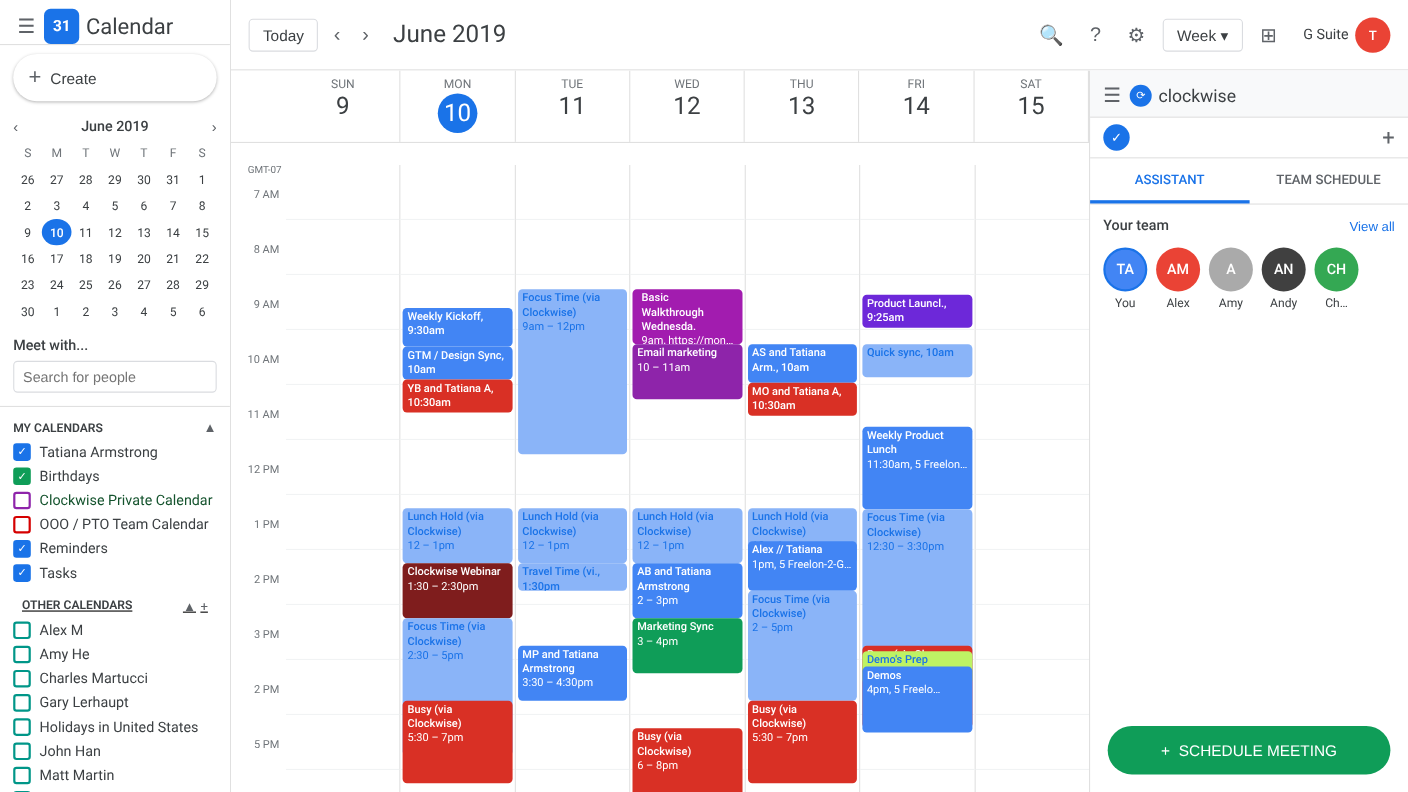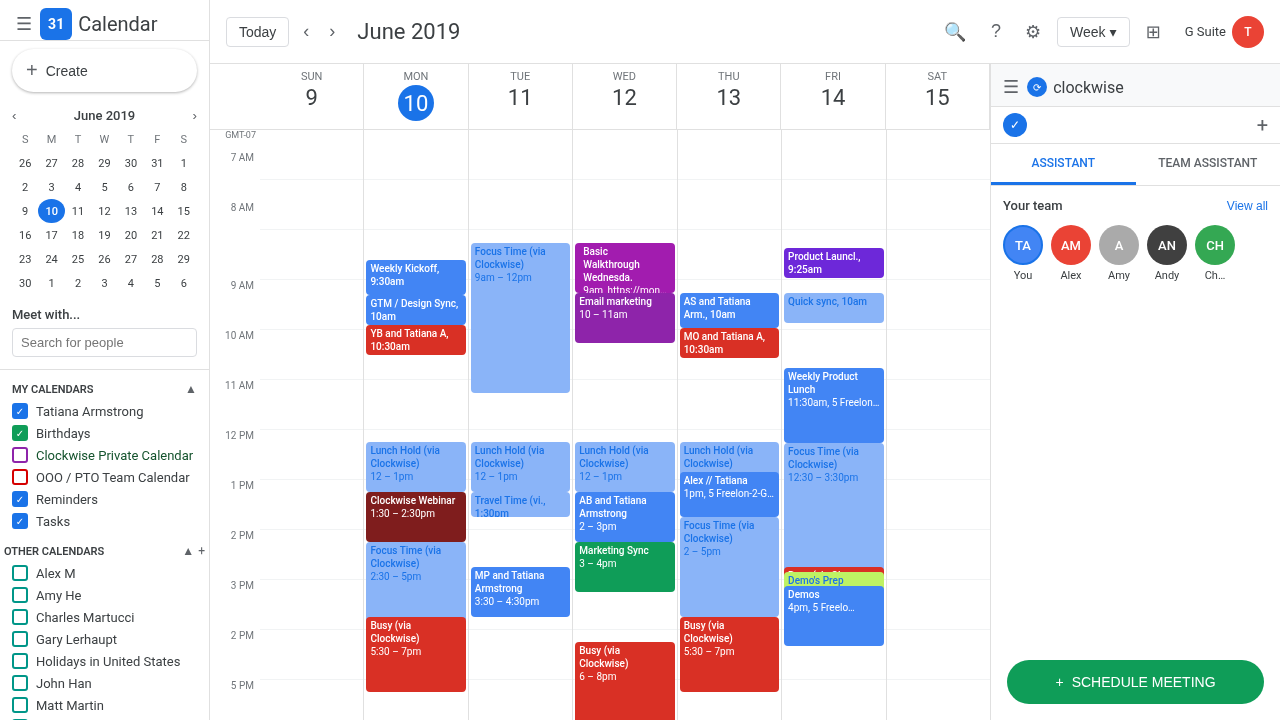--- a/index.html
+++ b/index.html
@@ -12,21 +12,21 @@
     #top-bar { display: flex; align-items: center; height: 64px; padding: 0 16px; border-bottom: 1px solid #e0e0e0; gap: 8px; }
     #calendar-logo { display: flex; align-items: center; gap: 6px; text-decoration: none; }
     #calendar-logo-icon { width: 32px; height: 32px; background: #1a73e8; border-radius: 6px; display: flex; align-items: center; justify-content: center; color: white; font-weight: bold; font-size: 14px; }
 
     
     #app { display: flex; flex-direction: column; flex: 1; overflow: hidden; }
     #header { display: flex; align-items: center; height: 64px; padding: 0 16px; border-bottom: 1px solid #e0e0e0; gap: 8px; background: #fff; }
     #main-content { display: flex; flex: 1; overflow: hidden; }
 
     
-    #calendar-area { flex: 1; overflow: hidden; display: flex; flex-direction: column; }
+    #calendar-area { flex: 1; overflow: hidden; display: flex; flex-direction: column; gap: 20px; }
     #calendar-body { display: flex; flex: 1; overflow-y: auto; }
 
     
     #right-panel { width: 290px; min-width: 290px; border-left: 1px solid #e0e0e0; background: #fff; display: flex; flex-direction: column; }
 
     .header-btn { background: none; border: 1px solid #dadce0; border-radius: 4px; padding: 6px 12px; cursor: pointer; font-size: 14px; color: #3c4043; }
     .nav-btn { background: none; border: none; cursor: pointer; color: #5f6368; padding: 6px; font-size: 18px; }
     #current-month { font-size: 22px; color: #3c4043; font-weight: 400; margin: 0 8px; }
     .icon-btn { background: none; border: none; cursor: pointer; color: #5f6368; padding: 8px; font-size: 18px; }
 
@@ -203,21 +203,21 @@
         <div style="display: flex; align-items: center; padding: 3px 12px; cursor: pointer; gap: 8px;">
           <div style="width: 16px; height: 16px; border-radius: 3px; border: 2px solid rgb(26, 115, 232); flex-shrink: 0; background: rgb(26, 115, 232); display: flex; align-items: center; justify-content: center;">
             <span style="color:white;font-size:10px;">✓</span>
           </div>
           <span style="font-size: 13px; color: rgb(60, 64, 67);">Tasks</span>
         </div>
       </div>
   </div>
 
   <div class="sidebar-section">
-    <div class="sidebar-section-header" style="display:flex;align-items:center;padding:4px 4px;cursor:pointer;">
+    <div class="sidebar-section-header" style="display:flex;align-items:flex-start;padding:4px 20px;cursor:pointer;text-decoration:underline;">
       <span style="font-size:11px;font-weight:600;color:#3c4043;flex:1;text-transform:uppercase;">Other calendars</span>
       <span style="color:#5f6368;">▲</span>
       <span style="color:#5f6368;margin-left:4px;cursor:pointer;">+</span>
     </div>
     <div id="other-calendars-list">
         <div style="display: flex; align-items: center; padding: 3px 12px; cursor: pointer; gap: 8px;">
           <div style="width: 16px; height: 16px; border-radius: 3px; border: 2px solid rgb(0, 150, 136); flex-shrink: 0; background: transparent; display: flex; align-items: center; justify-content: center;"></div>
           <span style="font-size: 13px; color: rgb(60, 64, 67);">Alex M</span>
         </div>
         <div style="display: flex; align-items: center; padding: 3px 12px; cursor: pointer; gap: 8px;">
@@ -311,21 +311,21 @@
           </div>
       </div>
 
       <div id="calendar-body" style="display:flex;flex:1;overflow-y:auto;">
 
         <div id="time-col" style="width:50px;min-width:50px;">
           <div style="height:20px;font-size:9px;color:#70757a;text-align:right;padding-right:4px;">GMT-07</div>
           <div id="time-labels">
               <div style="height: 50px; display: flex; align-items: flex-start; justify-content: flex-end; padding-right: 6px; font-size: 10px; color: rgb(112, 117, 122); padding-top: 2px;">7 AM</div>
               <div style="height: 50px; display: flex; align-items: flex-start; justify-content: flex-end; padding-right: 6px; font-size: 10px; color: rgb(112, 117, 122); padding-top: 2px;">8 AM</div>
-              <div style="height: 50px; display: flex; align-items: flex-start; justify-content: flex-end; padding-right: 6px; font-size: 10px; color: rgb(112, 117, 122); padding-top: 2px; margin-top: 28px;">9 AM</div>
+              <div style="height: 50px; display: flex; align-items: flex-start; justify-content: flex-end; padding-right: 6px; font-size: 10px; color: rgb(112, 117, 122); padding-top: 2px;">9 AM</div>
               <div style="height: 50px; display: flex; align-items: flex-start; justify-content: flex-end; padding-right: 6px; font-size: 10px; color: rgb(112, 117, 122); padding-top: 2px;">10 AM</div>
               <div style="height: 50px; display: flex; align-items: flex-start; justify-content: flex-end; padding-right: 6px; font-size: 10px; color: rgb(112, 117, 122); padding-top: 2px;">11 AM</div>
               <div style="height: 50px; display: flex; align-items: flex-start; justify-content: flex-end; padding-right: 6px; font-size: 10px; color: rgb(112, 117, 122); padding-top: 2px;">12 PM</div>
               <div style="height: 50px; display: flex; align-items: flex-start; justify-content: flex-end; padding-right: 6px; font-size: 10px; color: rgb(112, 117, 122); padding-top: 2px;">1 PM</div>
               <div style="height: 50px; display: flex; align-items: flex-start; justify-content: flex-end; padding-right: 6px; font-size: 10px; color: rgb(112, 117, 122); padding-top: 2px;">2 PM</div>
               <div style="height: 50px; display: flex; align-items: flex-start; justify-content: flex-end; padding-right: 6px; font-size: 10px; color: rgb(112, 117, 122); padding-top: 2px;">3 PM</div>
               <div style="height: 50px; display: flex; align-items: flex-start; justify-content: flex-end; padding-right: 6px; font-size: 10px; color: rgb(112, 117, 122); padding-top: 2px;">2 PM</div>
               <div style="height: 50px; display: flex; align-items: flex-start; justify-content: flex-end; padding-right: 6px; font-size: 10px; color: rgb(112, 117, 122); padding-top: 2px;">5 PM</div>
               <div style="height: 50px; display: flex; align-items: flex-start; justify-content: flex-end; padding-right: 6px; font-size: 10px; color: rgb(112, 117, 122); padding-top: 2px;">6 PM</div>
             </div>
@@ -558,21 +558,21 @@
         </div>
       </div>
 
       <div style="display:flex;align-items:center;padding:6px 12px;border-bottom:1px solid #e0e0e0;gap:8px;">
         <div style="width:24px;height:24px;background:#1a73e8;border-radius:50%;display:flex;align-items:center;justify-content:center;color:white;font-size:12px;">✓</div>
         <div style="margin-left:auto;font-size:20px;color:#5f6368;cursor:pointer;">+</div>
       </div>
 
       <div class="tab-bar" style="display:flex;border-bottom:1px solid #e0e0e0;">
         <div class="tab active" style="flex:1;text-align:center;padding:12px 4px;cursor:pointer;font-size:12px;font-weight:500;color:#1a73e8;border-bottom:3px solid #1a73e8;">ASSISTANT</div>
-        <div class="tab" style="flex:1;text-align:center;padding:12px 4px;cursor:pointer;font-size:12px;font-weight:500;color:#5f6368;border-bottom:3px solid transparent;">TEAM ASSISTANT</div>
+        <div class="tab" style="flex:1;text-align:center;padding:12px 4px;cursor:pointer;font-size:12px;font-weight:500;color:#5f6368;border-bottom:3px solid transparent;">TEAM SCHEDULE</div>
       </div>
 
       <div id="team-section" style="padding:12px;">
         <div id="team-header" style="display:flex;justify-content:space-between;align-items:center;margin-bottom:12px;">
           <span style="font-size:13px;font-weight:500;color:#3c4043;">Your team</span>
           <button style="font-size:12px;color:#1a73e8;cursor:pointer;background:none;border:none;">View all</button>
         </div>
         <div id="team-avatars" style="display:flex;gap:8px;">
             <div style="display: flex; flex-direction: column; align-items: center; gap: 4px; cursor: pointer;">
               <div style="width: 40px; height: 40px; border-radius: 50%; background: rgb(66, 133, 244); color: rgb(255, 255, 255); display: flex; align-items: center; justify-content: center; font-size: 13px; font-weight: 500; border: 2px solid rgb(26, 115, 232);">TA</div>

